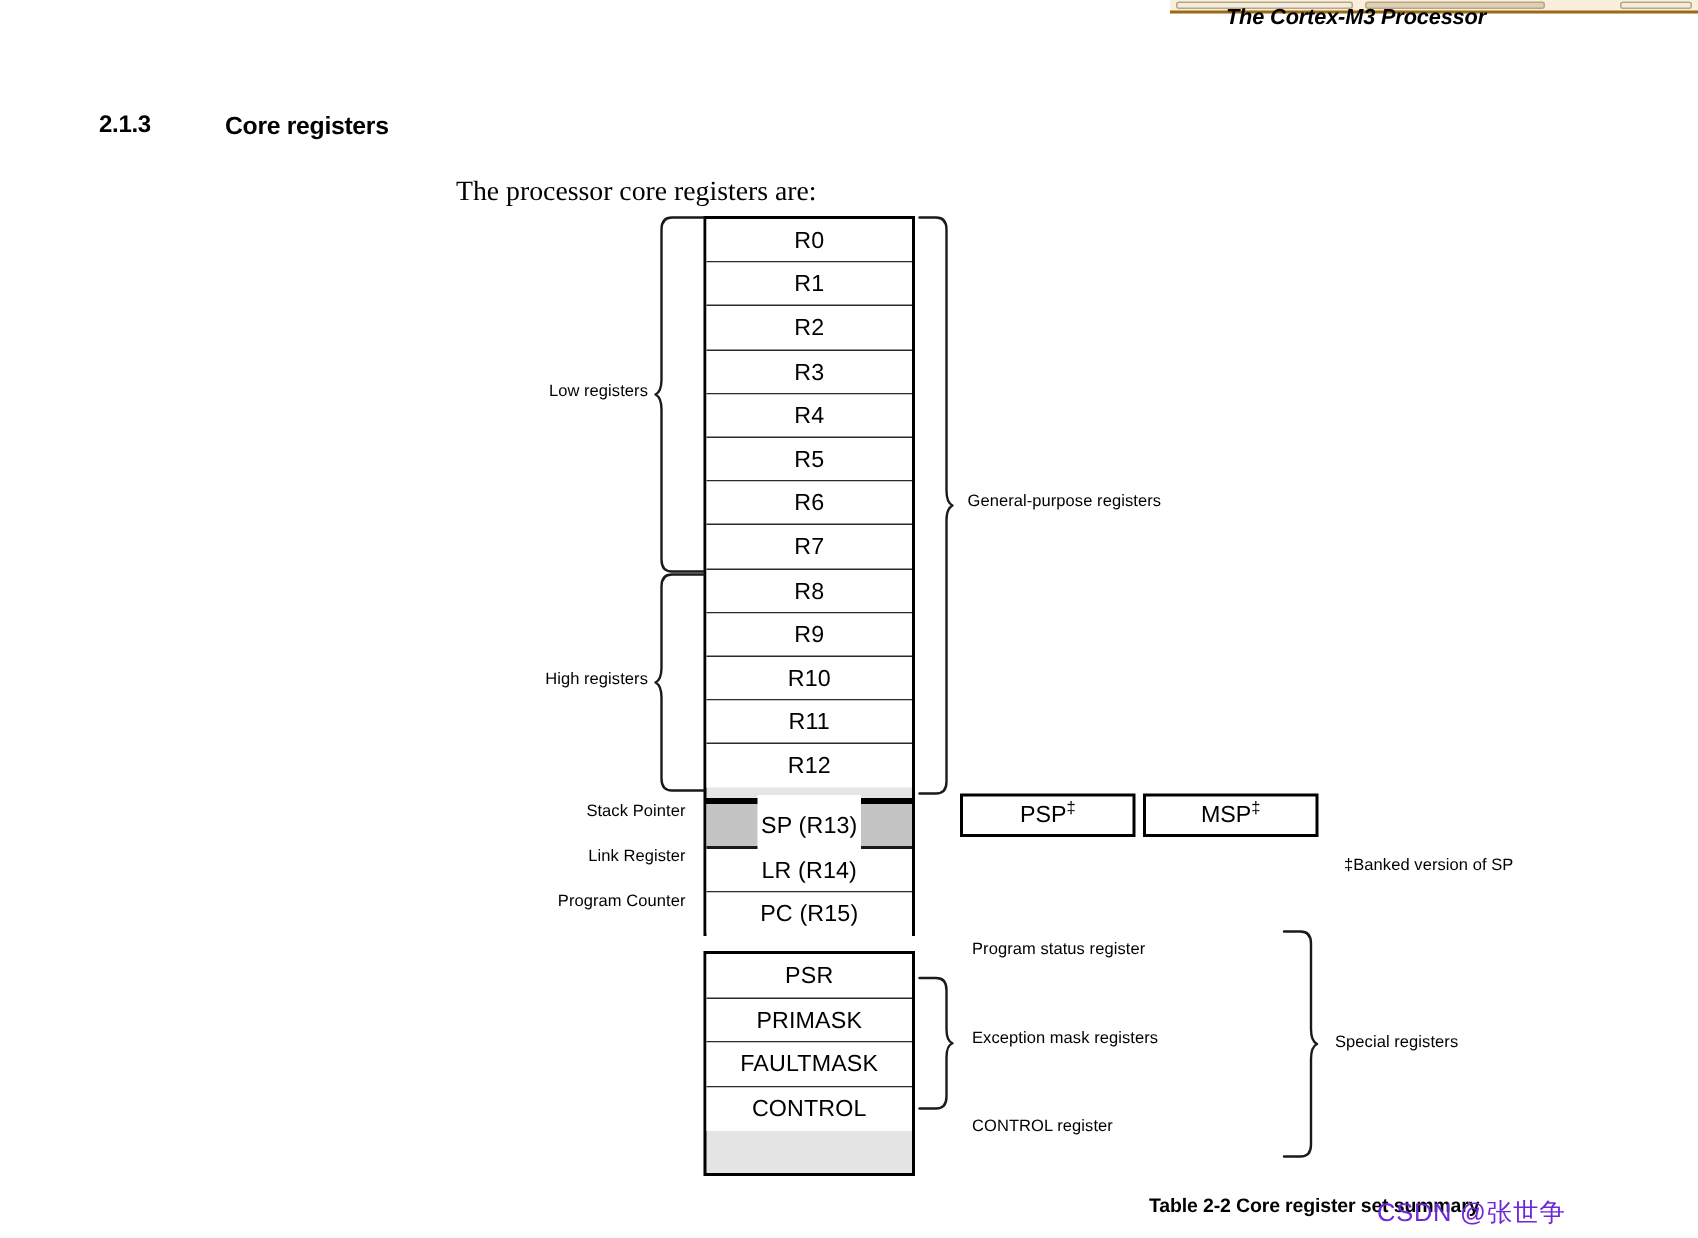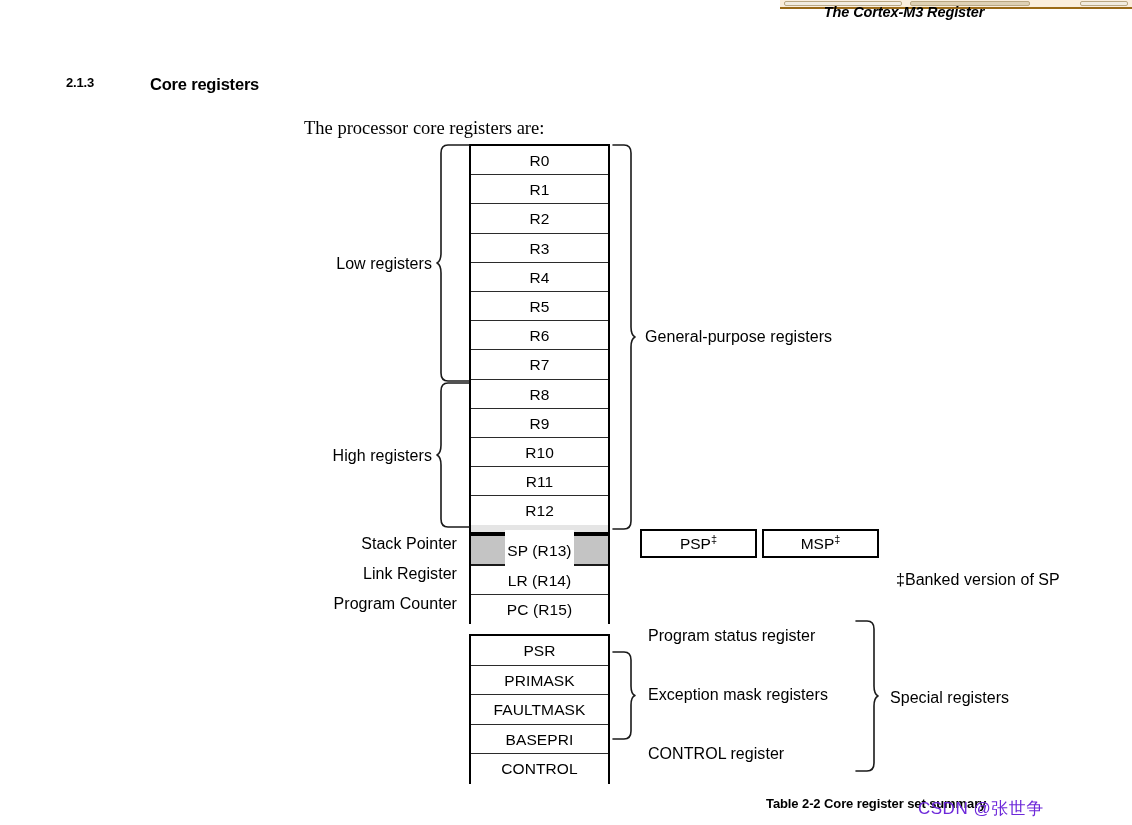--- a/index.html
+++ b/index.html
@@ -55,21 +55,21 @@
     font-size: 14.5px;
     letter-spacing: -0.1px;
     white-space: nowrap;
   }
 
   
   .sec-num {
     position: absolute;
     left: 66px;
     top: 75px;
-    font-size: 13px;
+    font-size: 16px;
     font-weight: bold;
     letter-spacing: -0.2px;
   }
   .sec-title {
     position: absolute;
     left: 150px;
     top: 75px;
     font-size: 16.5px;
     font-weight: bold;
     letter-spacing: -0.2px;
@@ -139,21 +139,21 @@
     font-size: 15.5px;
     white-space: nowrap;
   }
   #psp-box { left: 640px; top: 529px; width: 117px; }
   #msp-box { left: 762px; top: 529px; width: 117px; }
   .dd { font-size: 11px; vertical-align: super; line-height: 0; }
 
   
   .lbl {
     position: absolute;
-    font-size: 16px;
+    font-size: 11px;
     white-space: nowrap;
     letter-spacing: 0.05px;
   }
 
   #lbl-low      { left: 232px; top: 255px; width: 200px; text-align: right; }
   #lbl-high     { left: 232px; top: 447px; width: 200px; text-align: right; }
   #lbl-sp       { left: 232px; top: 535px; width: 225px; text-align: right; }
   #lbl-lr       { left: 232px; top: 565px; width: 225px; text-align: right; }
   #lbl-pc       { left: 232px; top: 595px; width: 225px; text-align: right; }
 
@@ -202,21 +202,21 @@
 </style>
 </head>
 <body>
 
 <div class="chrome-strip">
   <span class="chip a"></span>
   <span class="chip b"></span>
   <span class="chip c"></span>
 </div>
 
-<div class="running-header">The Cortex-M3 Register</div>
+<div class="running-header">The Cortex-M3 Processor</div>
 
 <div class="sec-num">2.1.3</div>
 <div class="sec-title">Core registers</div>
 
 <div class="intro">The processor core registers are:</div>
 
 <div id="reg-column">
 
   <div class="reg-group" id="grp-gp">
     <div class="reg-cell">R0</div>
@@ -237,21 +237,20 @@
   <div class="reg-group" id="grp-splrpc">
     <div class="reg-cell sp"><span class="chip-text">SP (R13)</span></div>
     <div class="reg-cell">LR (R14)</div>
     <div class="reg-cell">PC (R15)</div>
   </div>
 
   <div class="reg-group" id="grp-special">
     <div class="reg-cell">PSR</div>
     <div class="reg-cell">PRIMASK</div>
     <div class="reg-cell">FAULTMASK</div>
-    <div class="reg-cell">BASEPRI</div>
     <div class="reg-cell">CONTROL</div>
   </div>
 </div>
 
 <div class="bank-box" id="psp-box">
   <span>PSP</span><span class="dd">‡</span>
 </div>
 <div class="bank-box" id="msp-box">
   <span>MSP</span><span class="dd">‡</span>
 </div>

